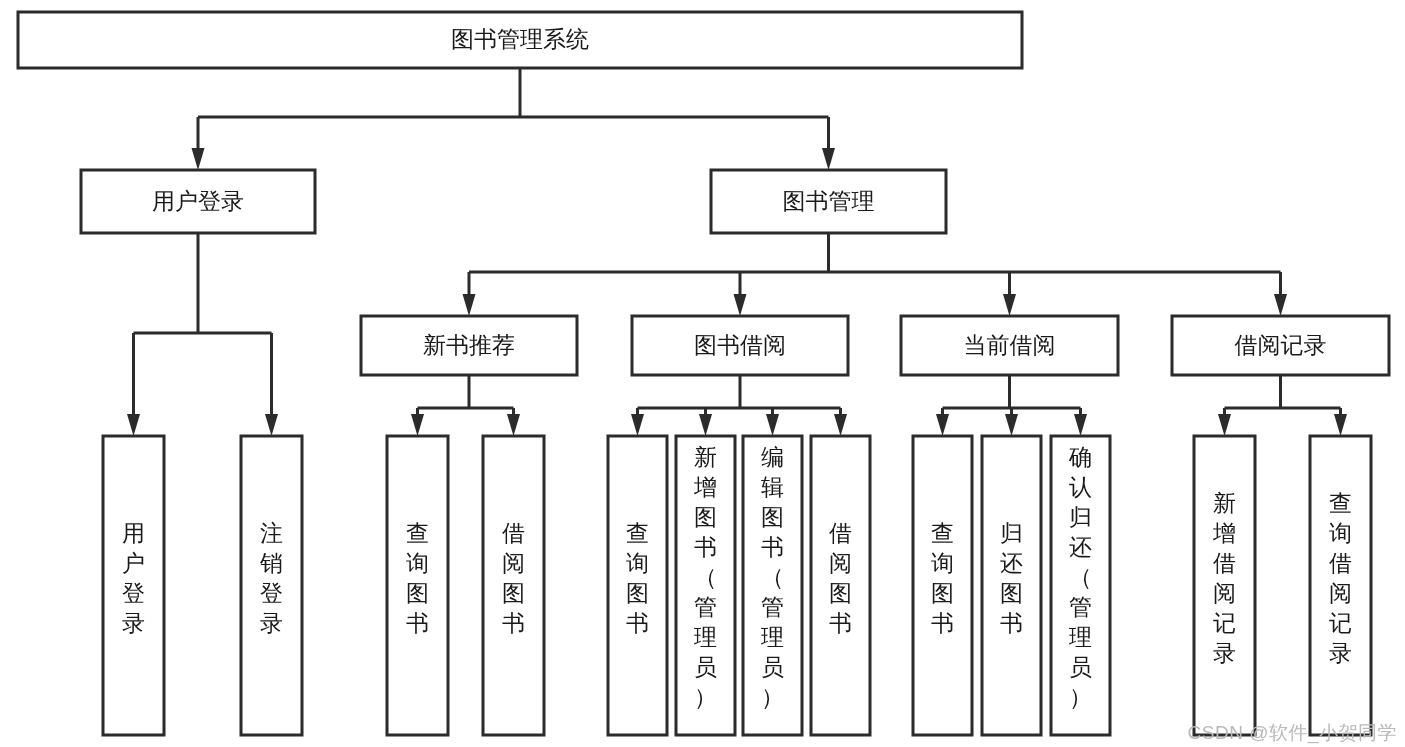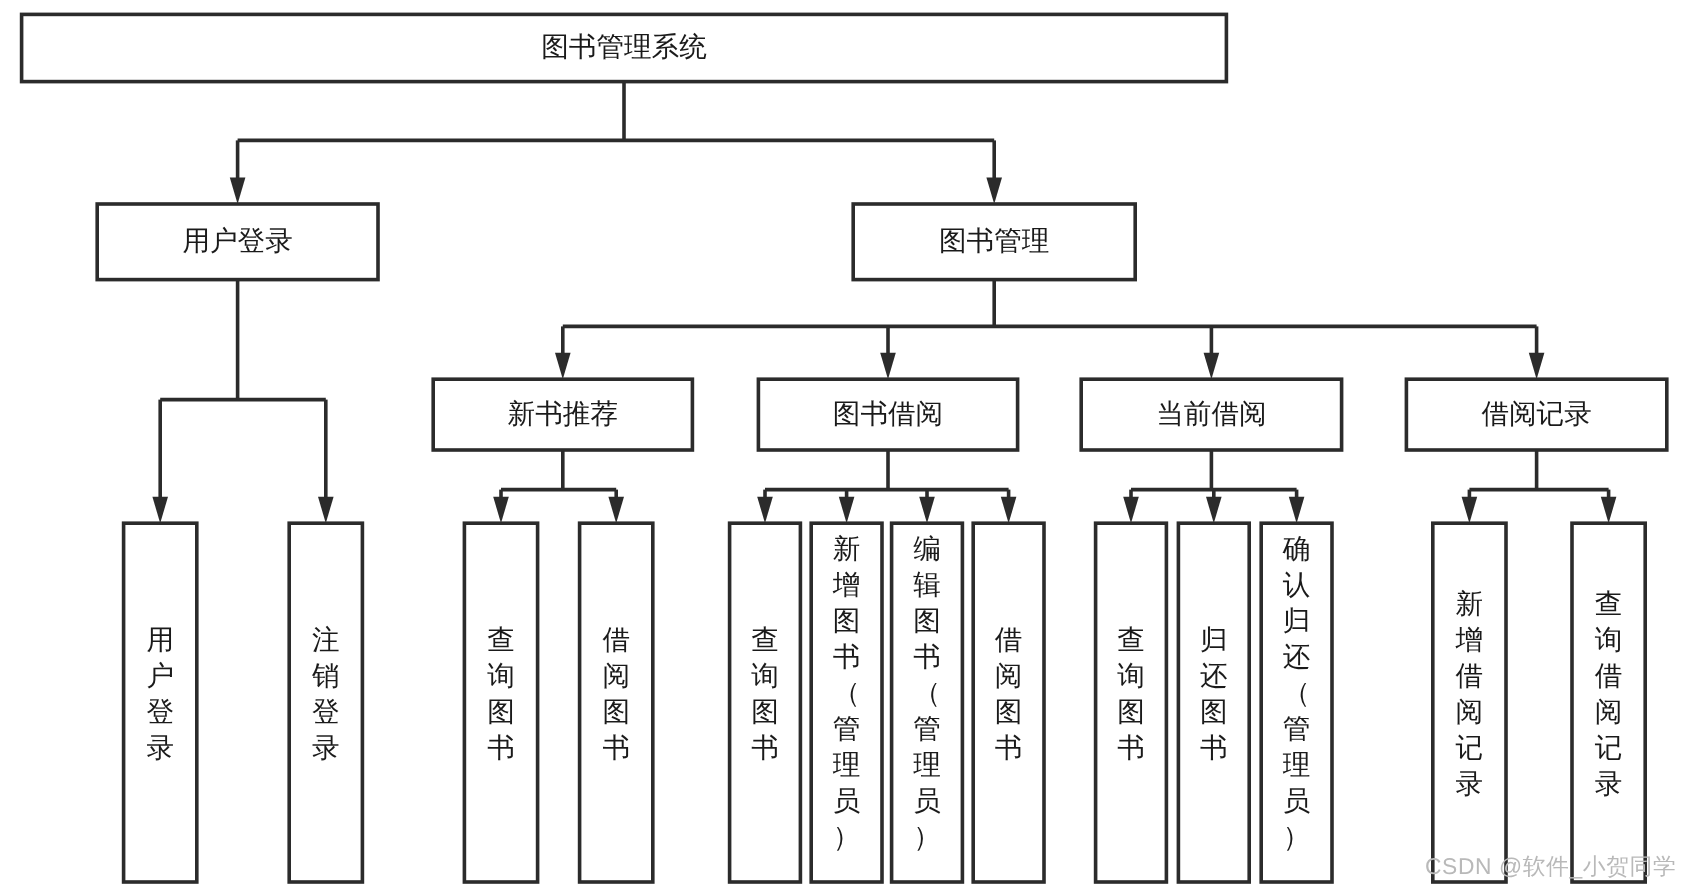--- a/index.html
+++ b/index.html
@@ -15,21 +15,21 @@
   .arrow-head{fill:#2b2b2b;stroke:none;}
   .node-label{
     font-family:"Liberation Sans","DejaVu Sans",sans-serif;
     fill:#1a1a1a;font-size:23px;dominant-baseline:middle;text-anchor:middle;
   }
   .leaf-label{
     font-family:"Liberation Sans","DejaVu Sans",sans-serif;
     fill:#1a1a1a;font-size:23px;
   }
   .watermark{
-    position:absolute;right:8px;bottom:12px;
+    position:absolute;right:8px;bottom:1px;
     font-family:"Liberation Sans","DejaVu Sans",sans-serif;
     font-size:19px;color:#b9b9b9;white-space:nowrap;letter-spacing:.5px;
   }
 </style>
 </head>
 <body>
 
 <div id="diagram-root">
   <svg id="tree-svg" viewBox="0 0 1405 747" xmlns="http://www.w3.org/2000/svg">
     <g id="edges-layer">

